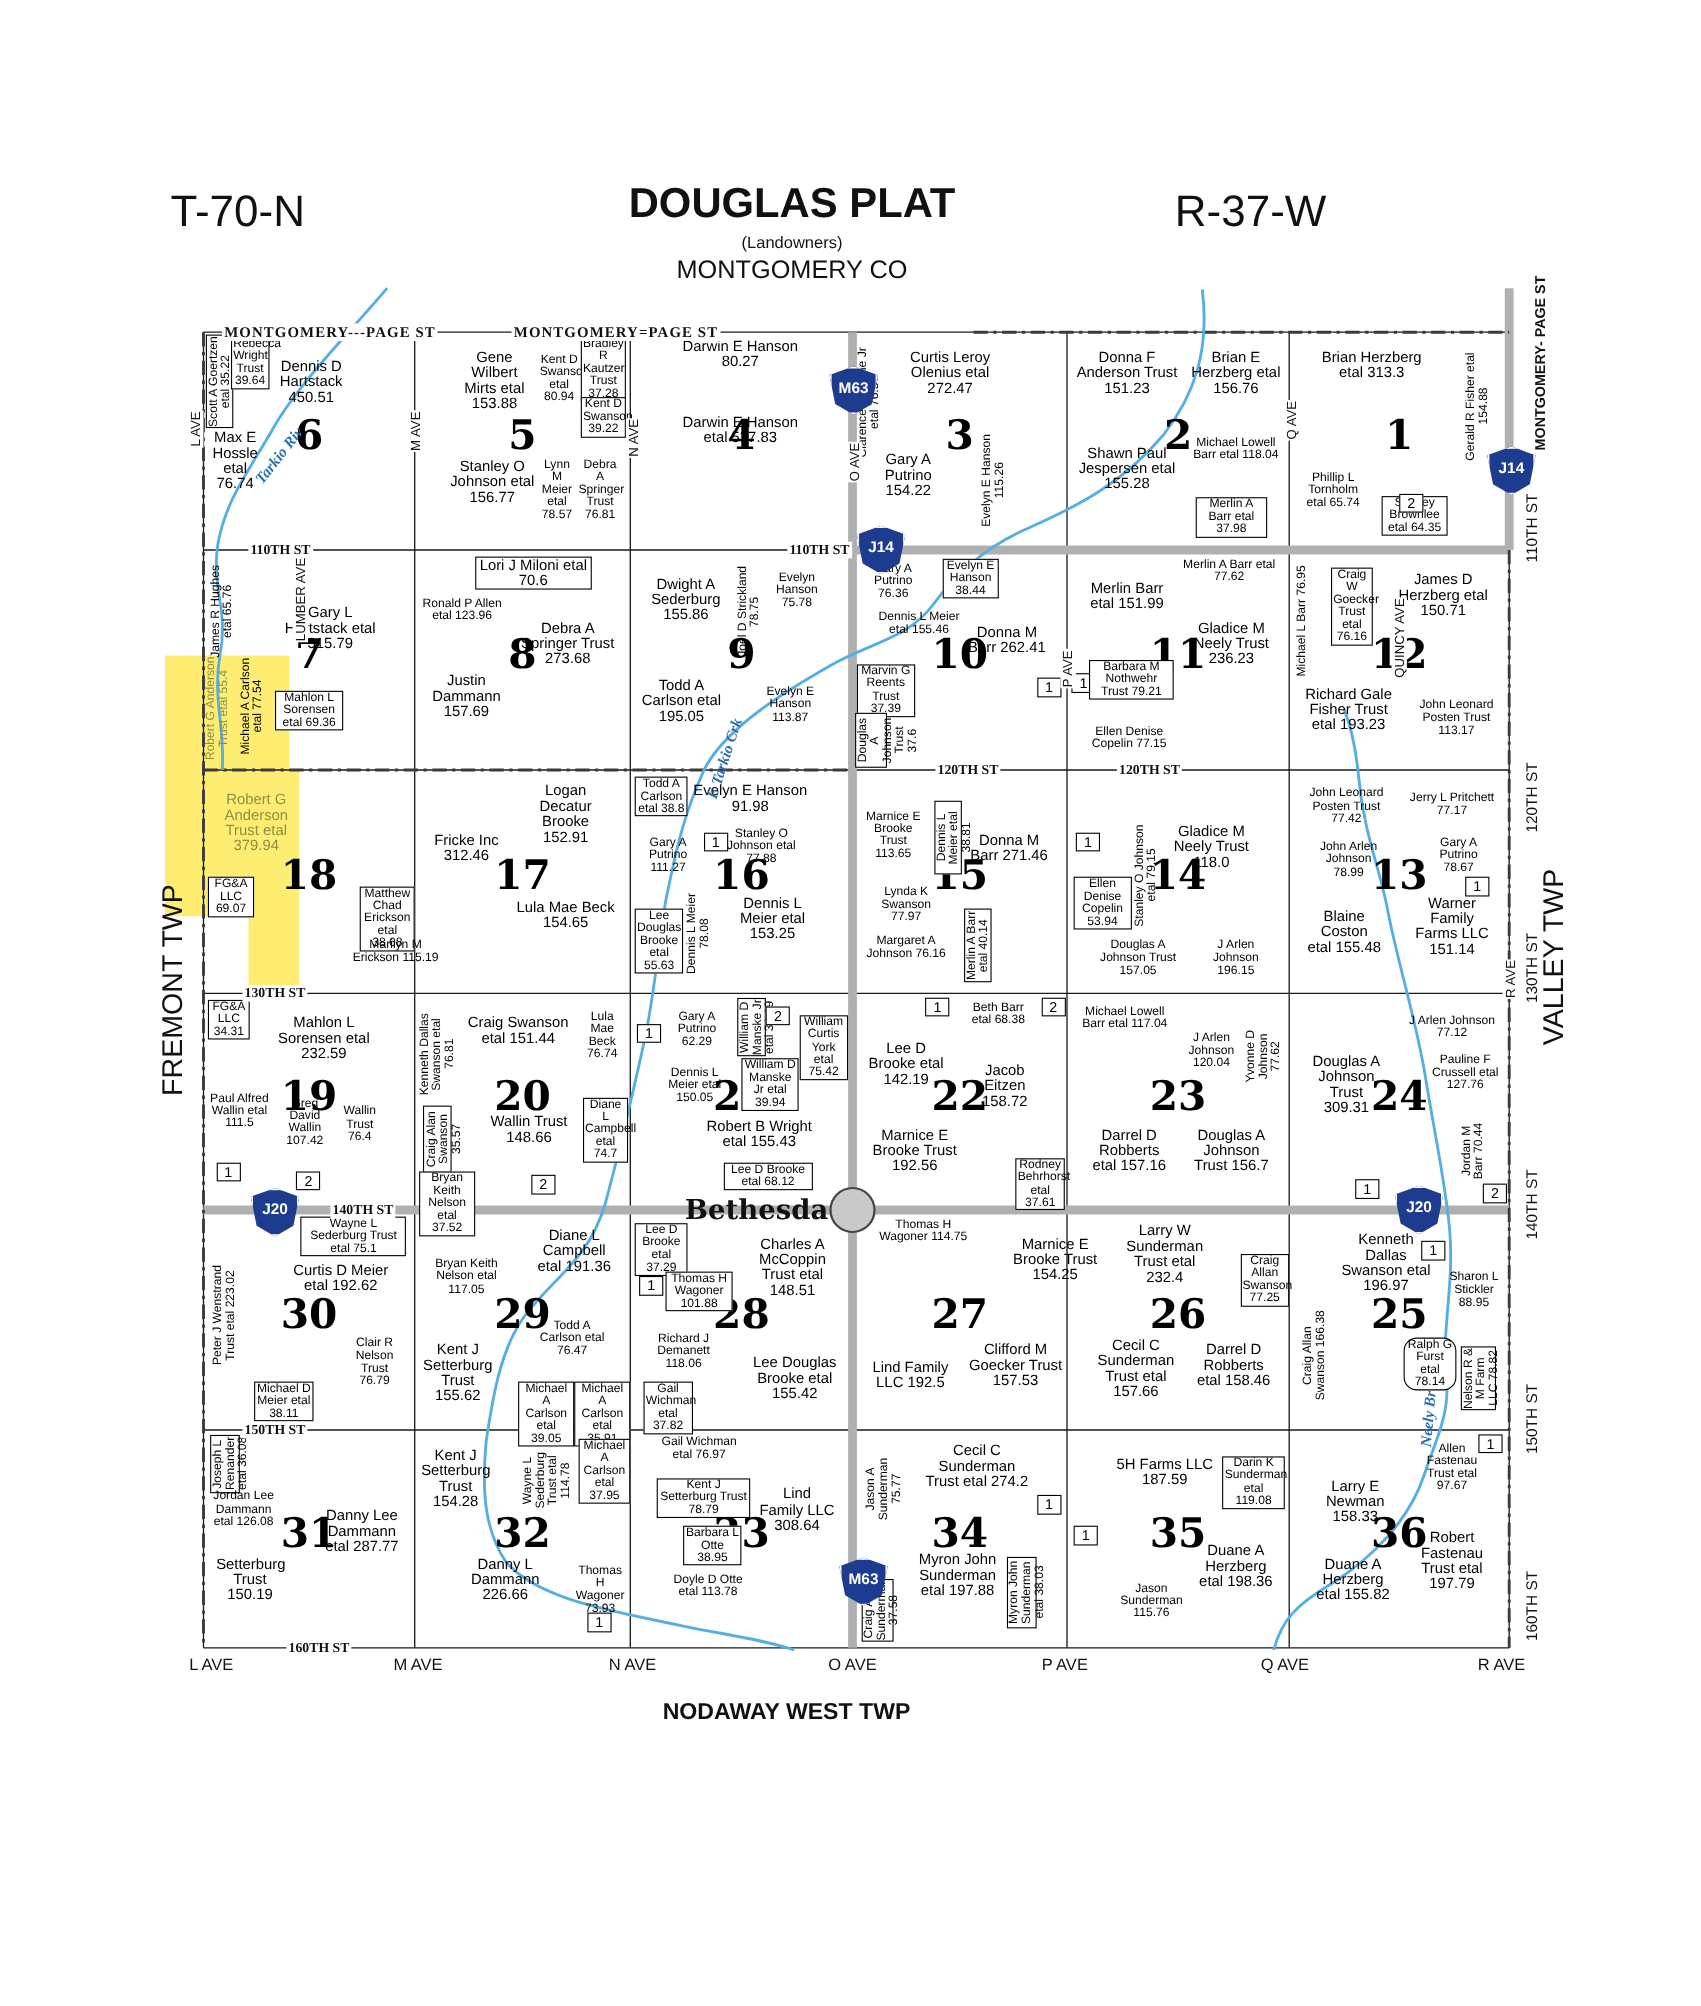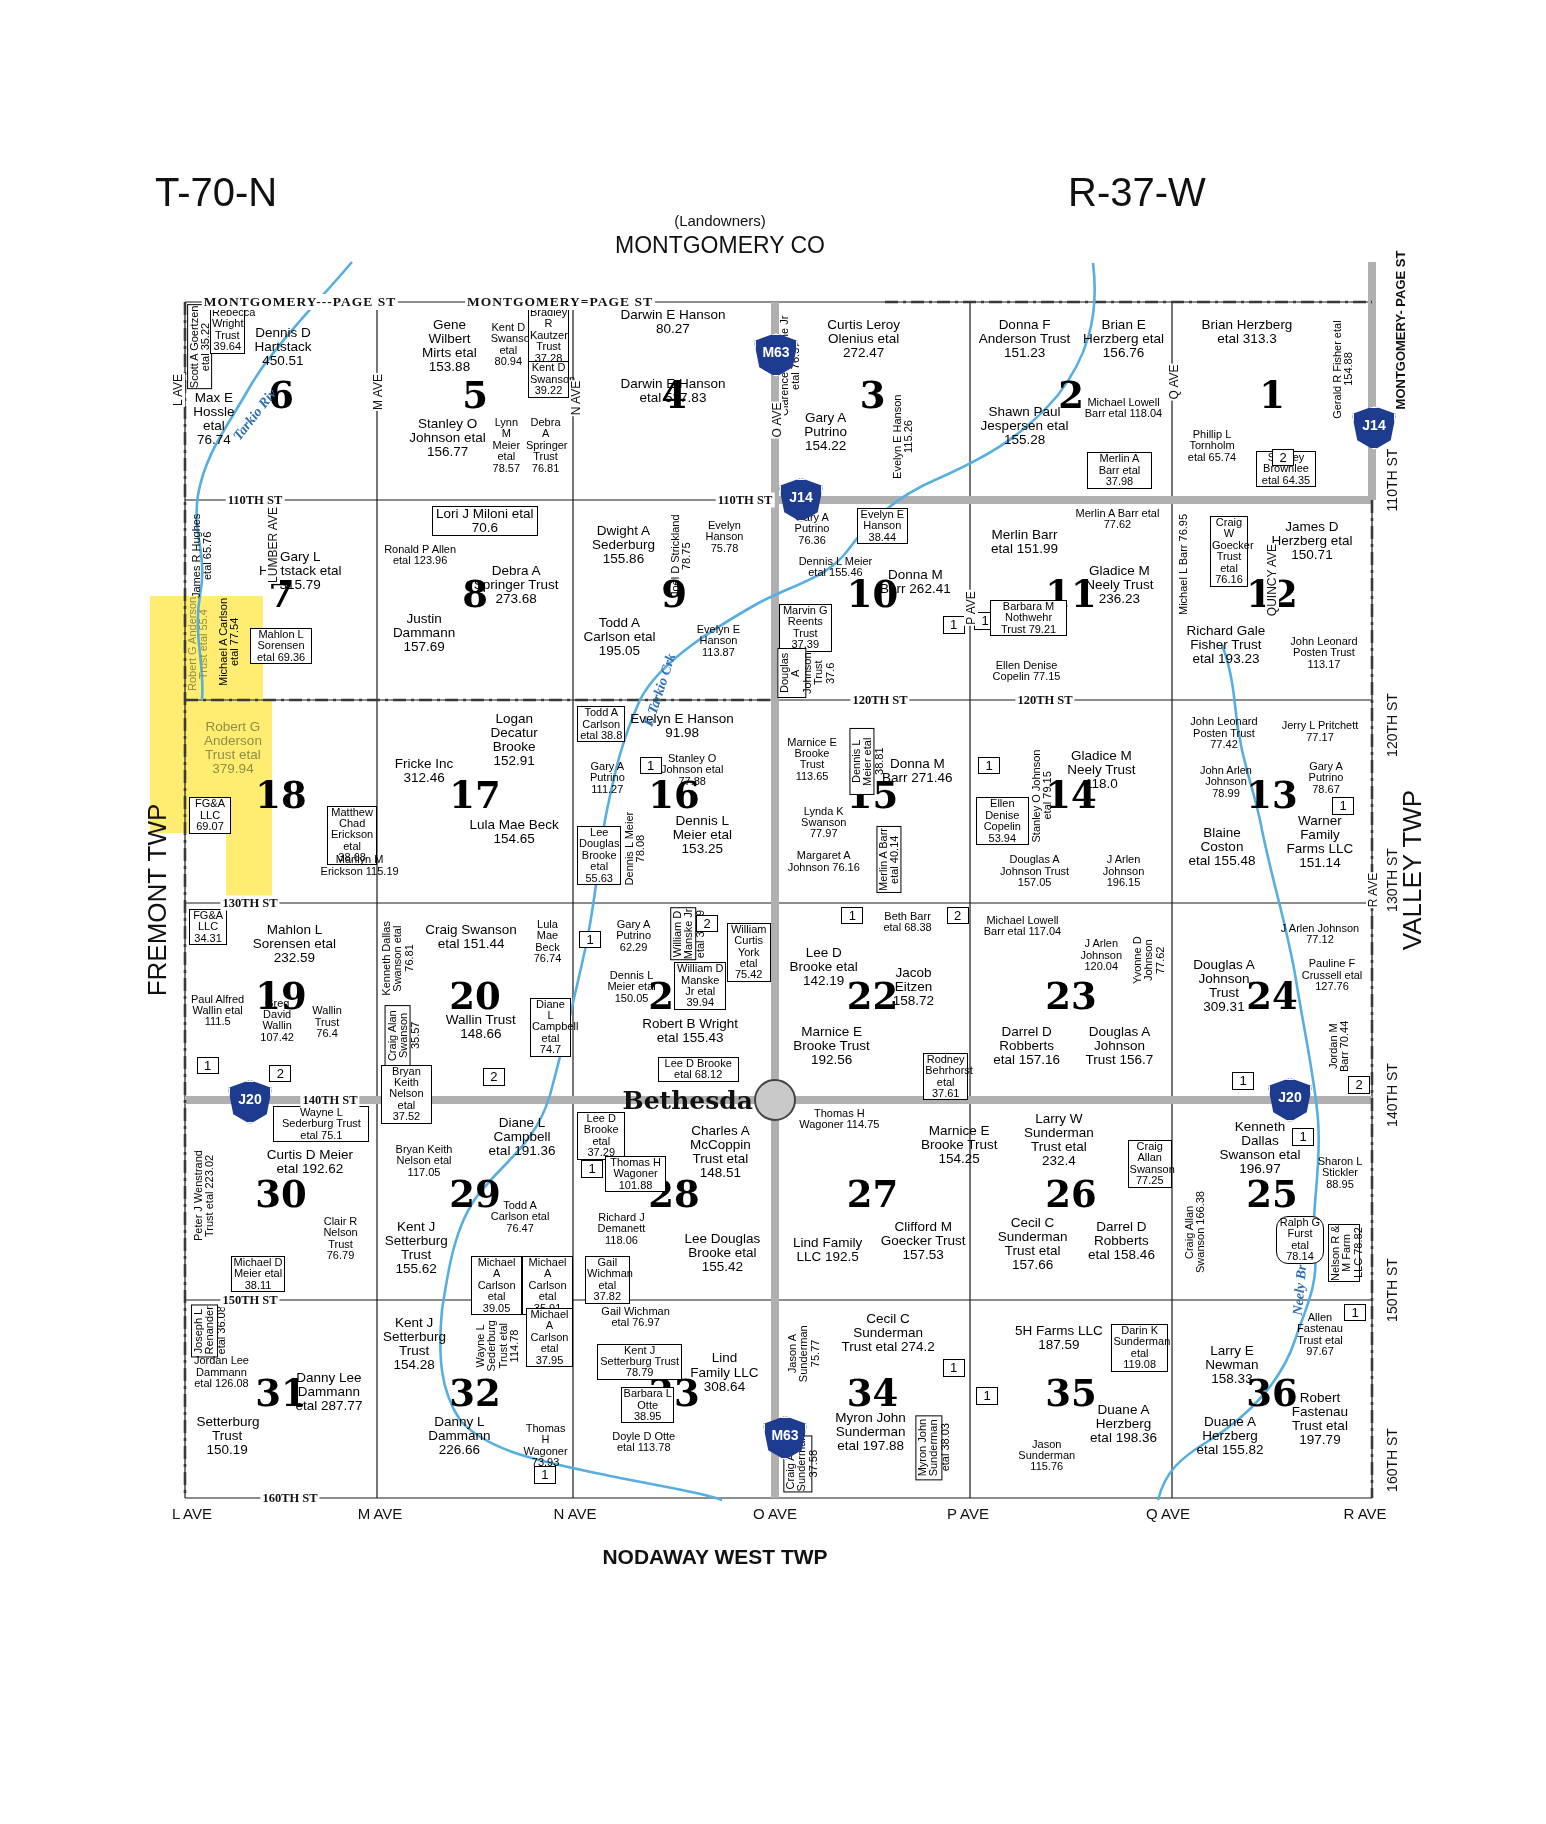--- a/index.html
+++ b/index.html
@@ -63,20 +63,21 @@
         <line x1="185" y1="302" x2="185" y2="1498" stroke="#3a3a3a" stroke-width="2.6" stroke-dasharray="13 5 3 5"></line>
         <line x1="185" y1="700" x2="775" y2="700" stroke="#3a3a3a" stroke-width="2.6" stroke-dasharray="13 5 3 5"></line>
         <line x1="885" y1="302" x2="1372" y2="302" stroke="#3a3a3a" stroke-width="2.6" stroke-dasharray="13 5 3 5"></line>
         <line x1="1372" y1="500" x2="1372" y2="1498" stroke="#3a3a3a" stroke-width="2.6" stroke-dasharray="13 5 3 5"></line>
         <path d="M 352,262 C 320,300 270,350 248,390 C 225,430 205,455 198,495 C 192,535 208,555 200,595 C 193,635 205,665 202,700" fill="none" stroke="#57aee0" stroke-width="2.6"></path>
         <path d="M 1093,263 C 1100,320 1085,360 1058,395 C 1020,440 980,460 935,480 C 900,495 870,520 848,550 C 826,580 790,585 755,605 C 720,625 660,660 640,700 C 622,740 615,770 605,820 C 597,870 595,905 585,950 C 575,995 565,1040 550,1095 C 535,1145 505,1160 478,1195 C 455,1225 448,1270 442,1310 C 438,1355 440,1390 460,1420 C 490,1455 560,1465 620,1478 C 670,1488 700,1492 722,1500" fill="none" stroke="#57aee0" stroke-width="2.6"></path>
         <path d="M 1222,645 C 1230,665 1233,685 1235,705 C 1240,760 1255,790 1262,830 C 1272,880 1288,930 1296,980 C 1304,1030 1315,1080 1318,1120 C 1322,1170 1310,1210 1315,1255 C 1318,1285 1305,1310 1295,1340 C 1282,1380 1250,1415 1210,1440 C 1180,1458 1165,1472 1158,1500" fill="none" stroke="#57aee0" stroke-width="2.6"></path>
       </svg></div>
 
   <div class="hdr" style="left:155px;top:170px;font-size:40px;">T-70-N</div>
+  <div class="hdr" style="left:720px;top:164px;font-size:38px;font-weight:bold;transform:translateX(-50%);">DOUGLAS PLAT</div>
   <div class="hdr" style="left:720px;top:212px;font-size:15px;transform:translateX(-50%);">(Landowners)</div>
   <div class="hdr" style="left:720px;top:232px;font-size:23px;transform:translateX(-50%);">MONTGOMERY CO</div>
   <div class="hdr" style="left:1068px;top:170px;font-size:40px;">R-37-W</div>
 
   <div id="maplayer">
       <div class="sec" style="left: 185px; top: 302px; width: 192px; height: 198px;">
         <div class="num">6</div>
         <div class="p v b" style="left: 1%; top: 1%; width: 11%; height: 42%;">Scott A Goertzen etal 35.22</div>
         <div class="p b" style="left: 13%; top: 2%; width: 16%;">Rebecca Wright Trust 39.64</div>
         <div class="p f" style="left: 30%; top: 12%; width: 42%;">Dennis D Hartstack 450.51</div>

